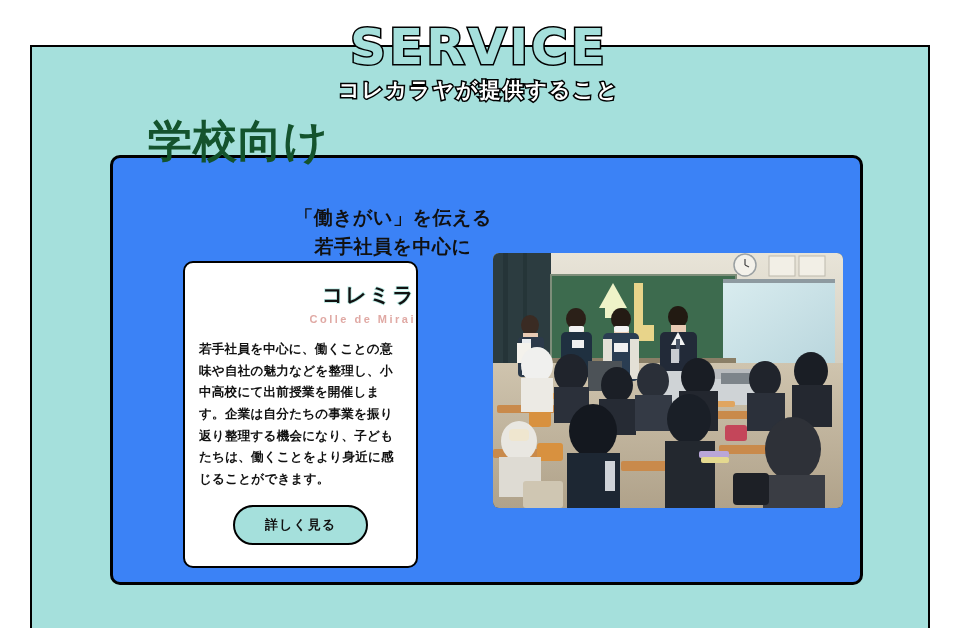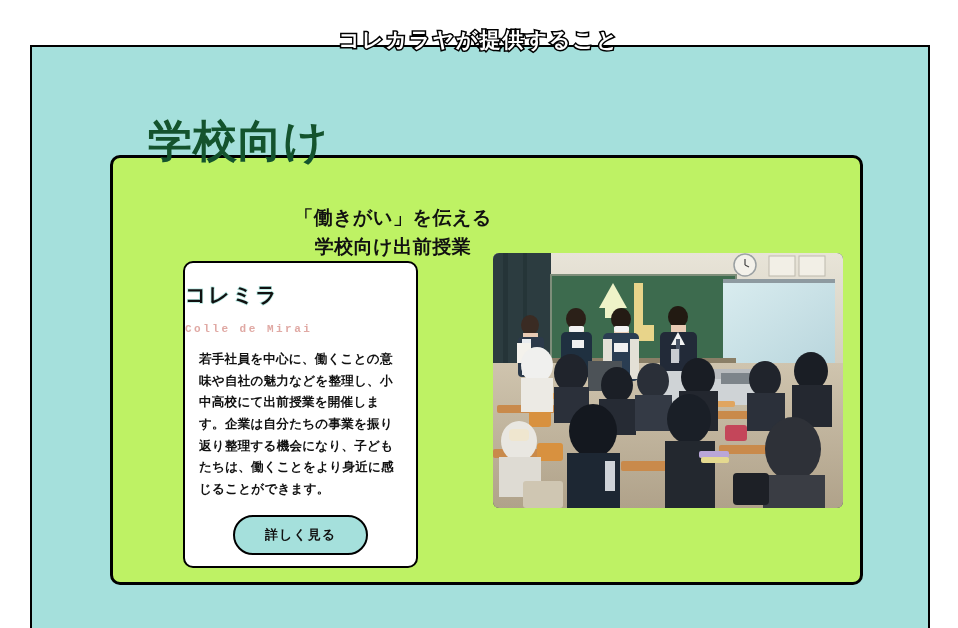--- a/index.html
+++ b/index.html
@@ -61,21 +61,21 @@
     line-height: 1.15;
     z-index: 7;
     white-space: nowrap;
   }
 
   
   .white-card {
     position: absolute;
     left: 110px; top: 155px;
     width: 753px; height: 430px;
-    background: #bef264;
+    background: #3b82f6;
     border: 3px solid #000000;
     border-radius: 10px;
     z-index: 4;
   }
 
   
   .card-heading {
     position: absolute;
     left: 150px; top: 45px;
     width: 260px;
@@ -89,37 +89,37 @@
 
   
   .inner-box {
     position: absolute;
     left: 70px; top: 103px;
     width: 235px; height: 307px;
     background: #ffffff;
     border: 2px solid #000000;
     border-radius: 10px;
   }
-  .logo-wrap { margin-top: 18px; text-align: left; }
+  .logo-wrap { margin-top: 18px; text-align: right; }
   .logo-kana {
     font-size: 21px;
     font-weight: bold;
     letter-spacing: 2px;
     color: #111111;
     -webkit-text-stroke: 1.5px #b9ebe4;
     paint-order: stroke fill;
     font-family: "DejaVu Sans", sans-serif;
   }
   .logo-roman {
-    margin-top: 14px;
+    margin-top: 4px;
     font-size: 11px;
     font-weight: bold;
     letter-spacing: 2.5px;
     color: #e0a9a4;
-    font-family: Liberation Mono, monospace;
+    font-family: Liberation Sans, sans-serif;
   }
   .body-text {
     margin: 14px 12px 0 14px;
     font-size: 12.6px;
     font-weight: bold;
     color: #111111;
     line-height: 1.72;
     text-align: left;
     letter-spacing: 0.2px;
   }
@@ -150,30 +150,31 @@
   .photo svg { display: block; width: 100%; height: 100%; }
 </style>
 </head>
 <body>
 
 <div class="page">
 
   <div class="teal-panel"></div>
 
   <div class="title-block">
+    <div class="service-title">SERVICE</div>
     <div class="service-sub">コレカラヤが提供すること</div>
   </div>
 
   <div class="section-heading">学校向け</div>
 
   <div class="white-card">
 
     <div class="card-heading">
       <div>「働きがい」を伝える</div>
-      <div>学校向け出前授業</div>
+      <div>若手社員を中心に</div>
     </div>
 
     <div class="inner-box">
       <div class="logo-wrap">
         <div class="logo-kana">コレミラ</div>
         <div class="logo-roman">Colle de Mirai</div>
       </div>
       <div class="body-text">若手社員を中心に、働くことの意味や自社の魅力などを整理し、小中高校にて出前授業を開催します。企業は自分たちの事業を振り返り整理する機会になり、子どもたちは、働くことをより身近に感じることができます。</div>
       <div class="btn-row">
         <span class="detail-btn">詳しく見る</span>

